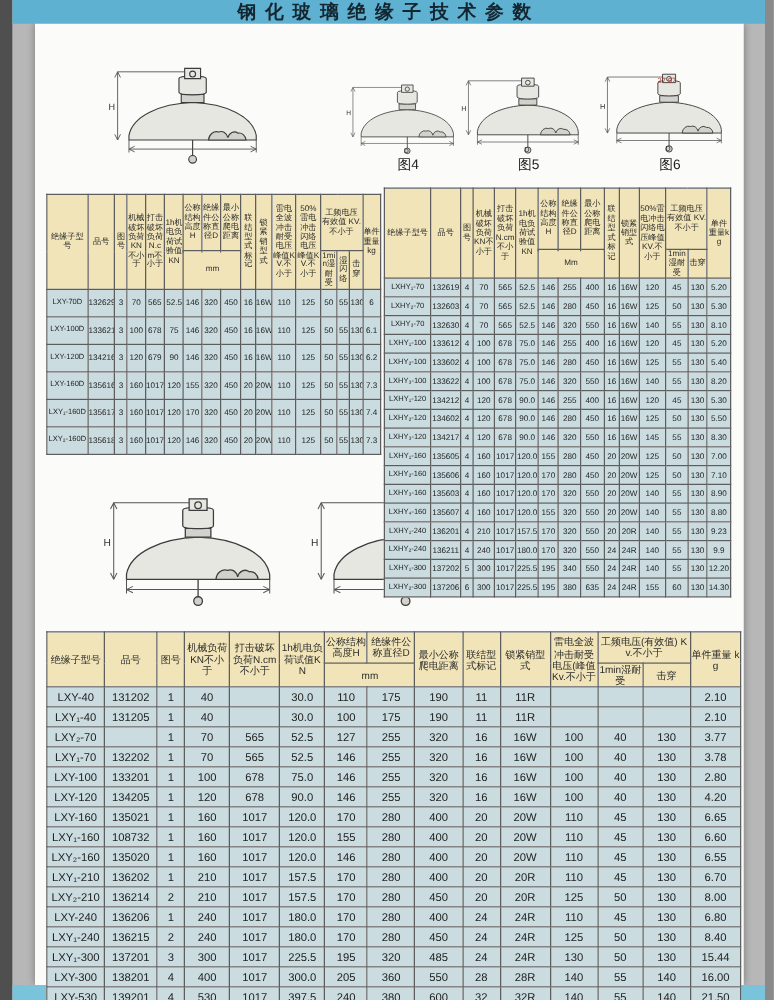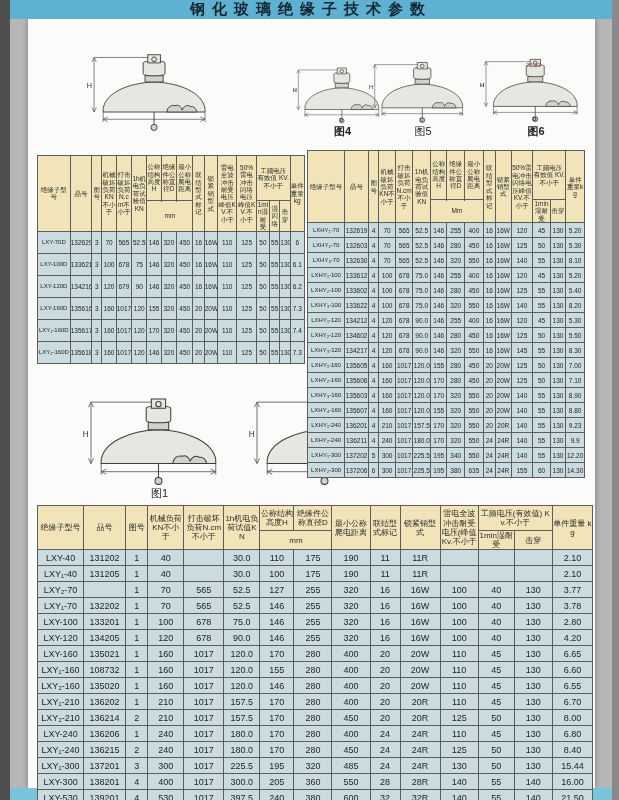--- a/index.html
+++ b/index.html
@@ -96,52 +96,51 @@
     </g>
   </defs>
 </svg>
 
 <div class="fig" style="left:70px;top:52px;width:170px;">
   <svg width="170" height="80" viewBox="0 0 150 88">
     <use href="#insulator"></use>
     <text class="dim-txt" x="0" y="40">H</text>
   </svg>
 </div>
-<div class="fig" style="left:290px;top:66px;width:105px;font-weight:bold;">
+<div class="fig" style="left:274px;top:66px;width:105px;">
   <svg width="105" height="58" viewBox="0 0 150 88">
     <use href="#insulator"></use>
     <text class="dim-txt" x="0" y="40">H</text>
     <text class="dim-txt" x="70" y="85">D</text>
   </svg>
   <div class="cap">图4</div>
 </div>
 <div class="fig" style="left:369px;top:60px;width:108px;">
   <svg width="108" height="64" viewBox="0 0 150 88">
     <use href="#insulator"></use>
     <text class="dim-txt" x="0" y="40">H</text>
     <text class="dim-txt" x="70" y="85">D</text>
   </svg>
   <div class="cap">图5</div>
 </div>
-<div class="fig" style="left:480px;top:56px;width:112px;font-weight:bold;">
+<div class="fig" style="left:480px;top:56px;width:112px;">
   <svg width="112" height="68" viewBox="0 0 150 88">
     <use href="#insulator"></use>
     <text class="dim-txt" x="0" y="40">H</text>
     <text class="dim-txt" x="70" y="85">D</text>
   </svg>
   <div class="cap">图6</div>
 </div>
 <div class="fig-note" style="left:526px;top:62px;">27.97</div>
 
 <div class="fig" style="left:82px;top:396px;width:155px;">
   <svg width="155" height="90" viewBox="0 0 150 88">
     <use href="#insulator"></use>
     <text class="dim-txt" x="0" y="40">H</text>
   </svg>
-  <div class="cap">图1</div>
 </div>
 <div class="fig" style="left:248px;top:396px;width:155px;">
   <svg width="155" height="90" viewBox="0 0 150 88">
     <use href="#insulator"></use>
     <text class="dim-txt" x="0" y="40">H</text>
   </svg>
 </div>
 
 <table class="tbl-left">
   <colgroup>

